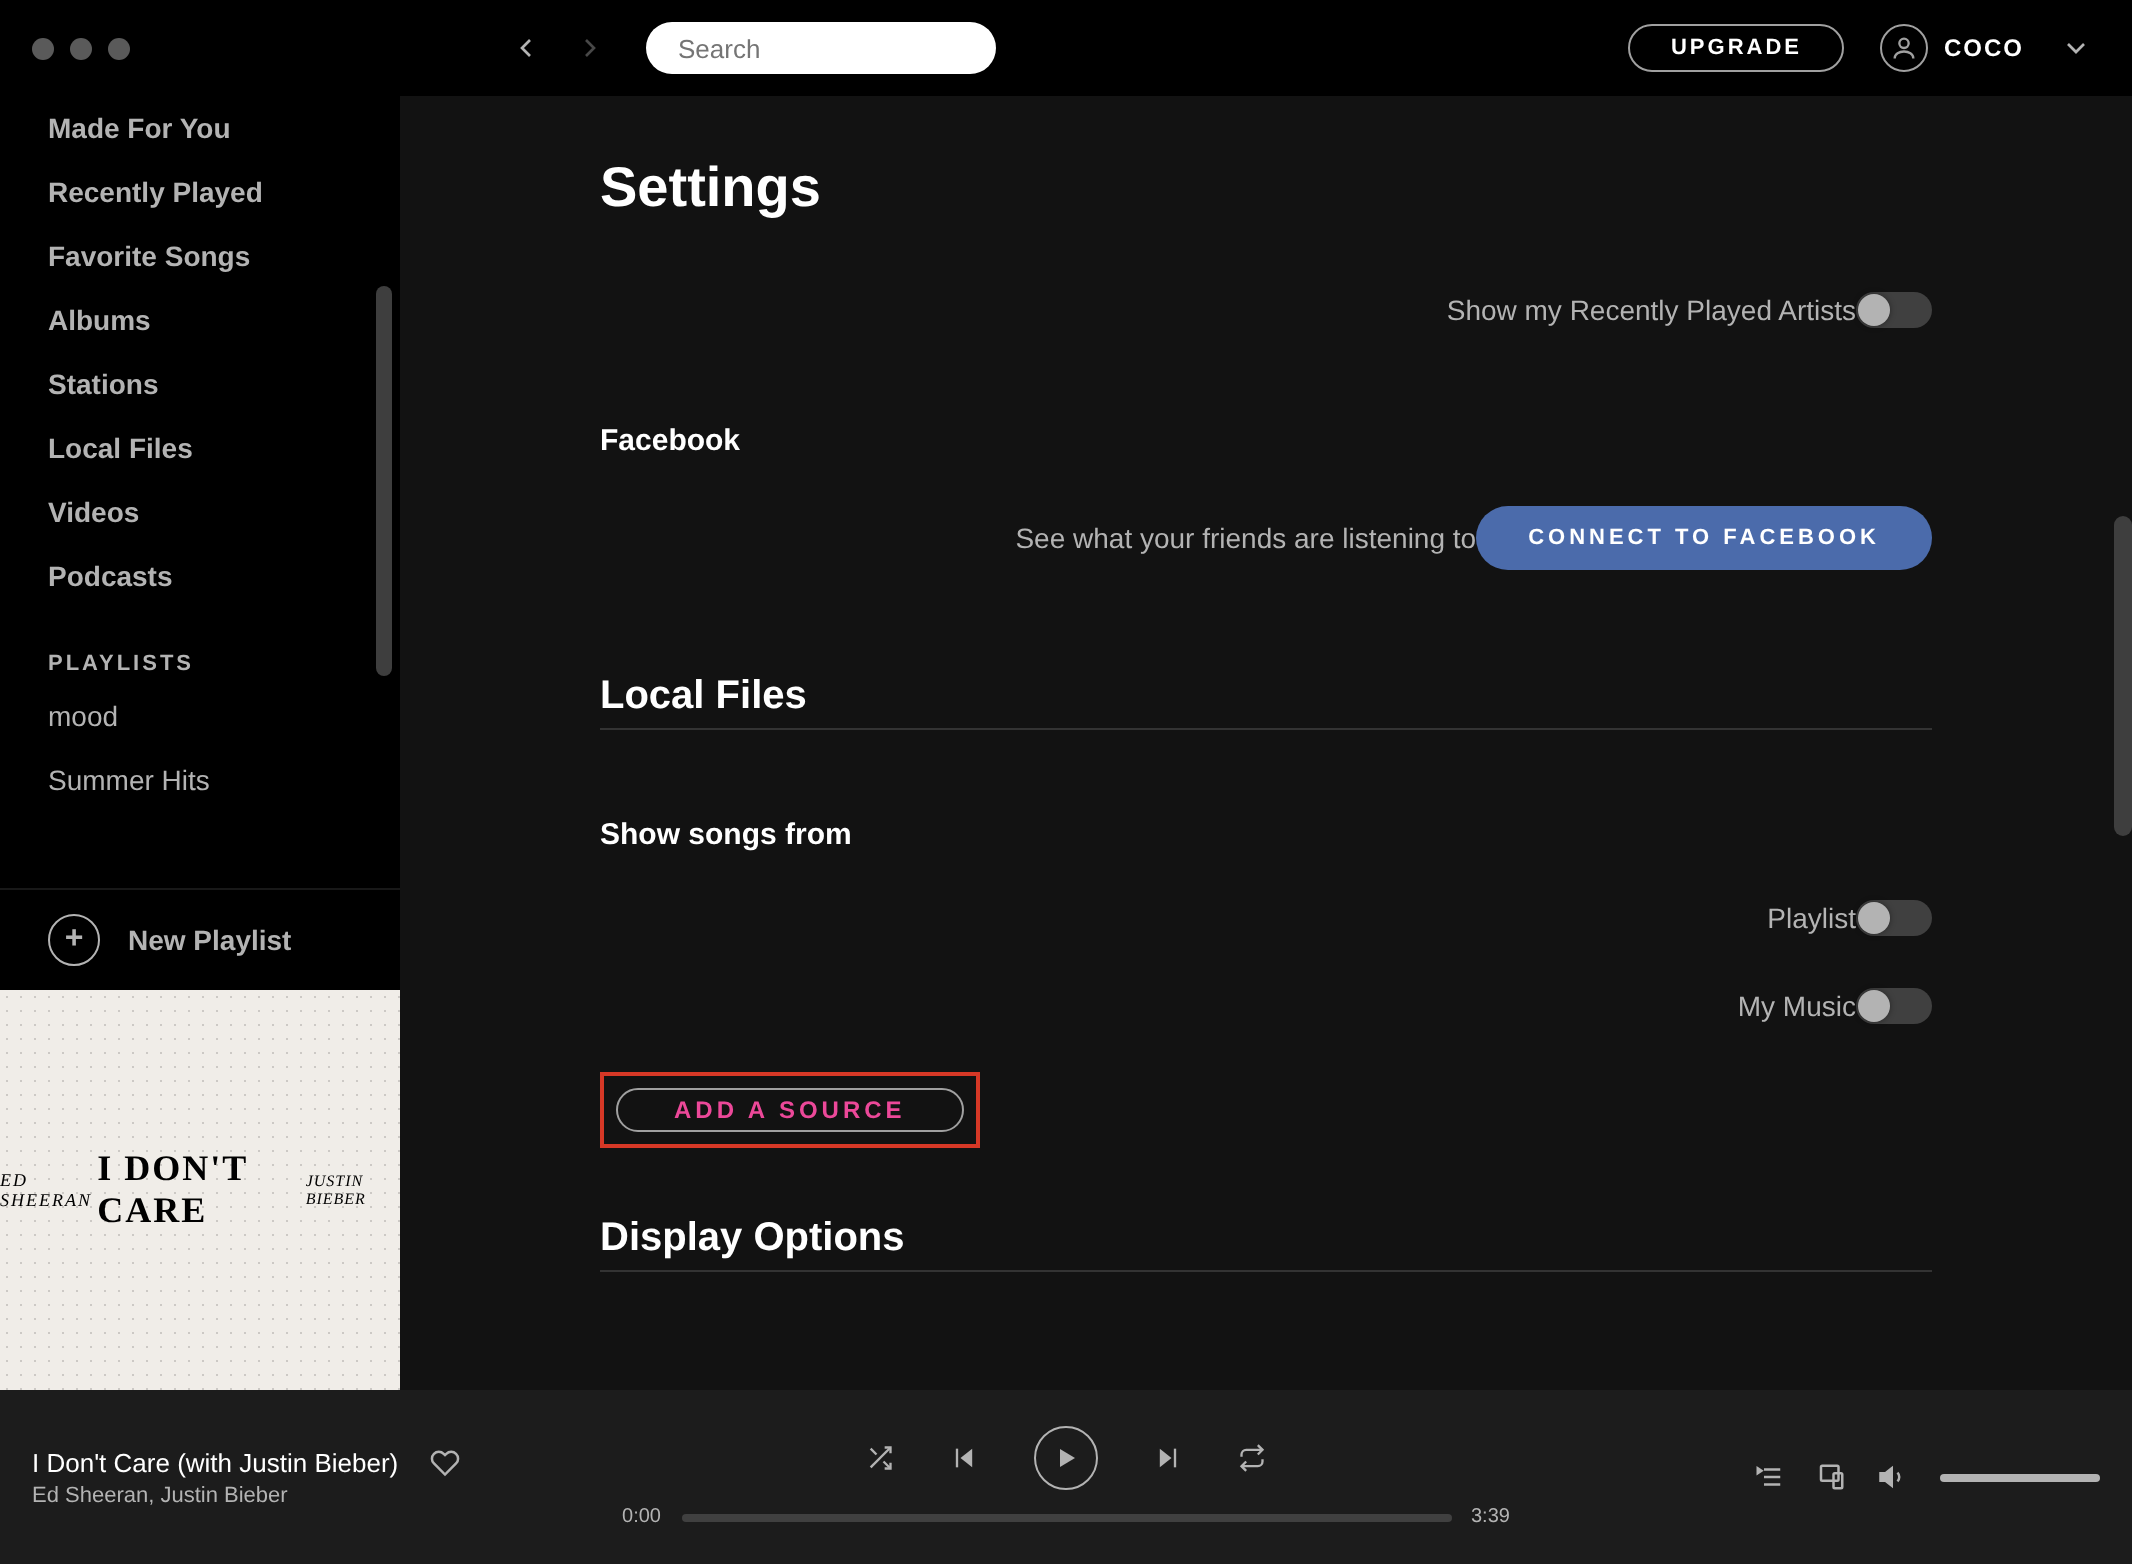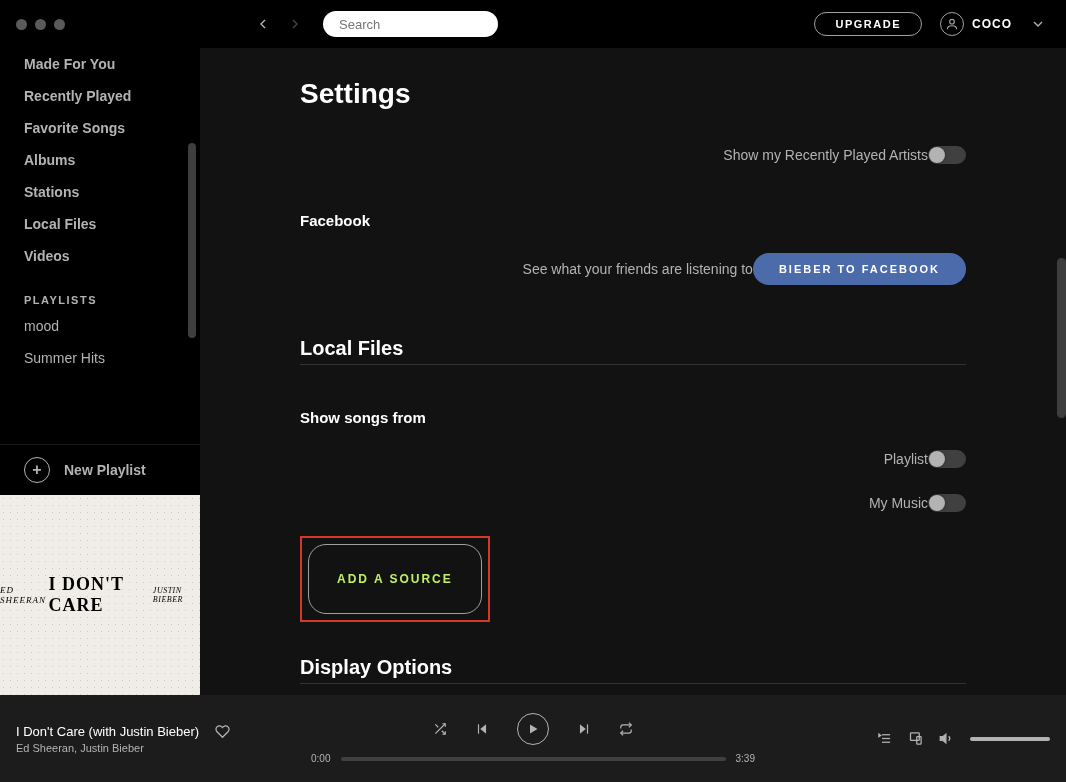--- a/index.html
+++ b/index.html
@@ -43,21 +43,21 @@
   .section-rule { border: none; border-bottom: 1px solid #333; margin-bottom: 14px; }
   
   .toggle { width: 38px; height: 18px; border-radius: 9px; position: relative; cursor: pointer; }
   .toggle.off { background: #404040; }
   .toggle.on { background: #1db954; }
   .toggle-knob { position: absolute; width: 16px; height: 16px; border-radius: 50%; background: #fff; top: 1px; box-shadow: 0 0 3px rgba(0,0,0,.4); }
   .toggle.off .toggle-knob { left: 1px; background: #b3b3b3; }
   .toggle.on .toggle-knob { right: 1px; }
   
   .fb-btn { background: #4b6bab; border: none; color: #fff; font-size: 11px; font-weight: 700; letter-spacing: 2px; padding: 10px 26px; border-radius: 18px; cursor: pointer; }
-  .pill-btn { border: 1px solid #a0a0a0; background: transparent; color: #bef264; font-size: 12px; font-weight: 700; letter-spacing: 2px; padding: 27px 28px; border-radius: 18px; cursor: pointer; }
+  .pill-btn { border: 1px solid #a0a0a0; background: transparent; color: #ec4899; font-size: 12px; font-weight: 700; letter-spacing: 2px; padding: 3px 28px; border-radius: 18px; cursor: pointer; }
   .highlight-box { border: 2px solid #d63826; padding: 6px; display: inline-block; margin-top: 6px; }
   
   .main-scroll-thumb { position: absolute; right: 0; top: 210px; width: 9px; height: 160px; background: #3e3e3e; border-radius: 5px; }
   
   .player { height: 87px; background: #1c1c1c; display: flex; align-items: center; padding: 0 16px; justify-content: space-between; }
   .now-playing { display: flex; flex-direction: column; gap: 3px; width: 300px; }
   .np-row { display: flex; align-items: center; gap: 16px; }
   .track-title { font-size: 13px; color: #fff; }
   .track-artist { font-size: 11px; color: #b3b3b3; }
   .heart { color: #b3b3b3; cursor: pointer; }
@@ -116,20 +116,21 @@
 <div class="body-area">
   <div class="sidebar">
     <div class="sidebar-scroll">
       <div class="sidebar-item">Made For You</div>
       <div class="sidebar-item">Recently Played</div>
       <div class="sidebar-item">Favorite Songs</div>
       <div class="sidebar-item">Albums</div>
       <div class="sidebar-item">Stations</div>
       <div class="sidebar-item">Local Files</div>
       <div class="sidebar-item">Videos</div>
+      <div class="sidebar-item">Podcasts</div>
       <div class="sidebar-header">PLAYLISTS</div>
       <div class="sidebar-item" style="font-weight:400">mood</div>
       <div class="sidebar-item" style="font-weight:400">Summer Hits</div>
     </div>
     <div class="sidebar-scroll-thumb"></div>
     <div class="new-playlist">
       <div class="plus-circle">+</div>
       <span>New Playlist</span>
     </div>
     <div class="album-art">
@@ -147,21 +148,21 @@
       <div class="setting-row">
         <span class="setting-label">Show my Recently Played Artists</span>
         <div class="toggle off">
             <div class="toggle-knob"></div>
           </div>
       </div>
       
       <div class="subsection">Facebook</div>
       <div class="setting-row">
         <span class="setting-label">See what your friends are listening to</span>
-        <button class="fb-btn">BIEBER TO FACEBOOK</button>
+        <button class="fb-btn">CONNECT TO FACEBOOK</button>
       </div>
       
       <div class="section-title">Local Files</div>
       <hr class="section-rule">
       
       <div class="subsection">Show songs from</div>
       <div class="setting-row">
         <span class="setting-label">Playlist</span>
         <div class="toggle off">
             <div class="toggle-knob"></div>

